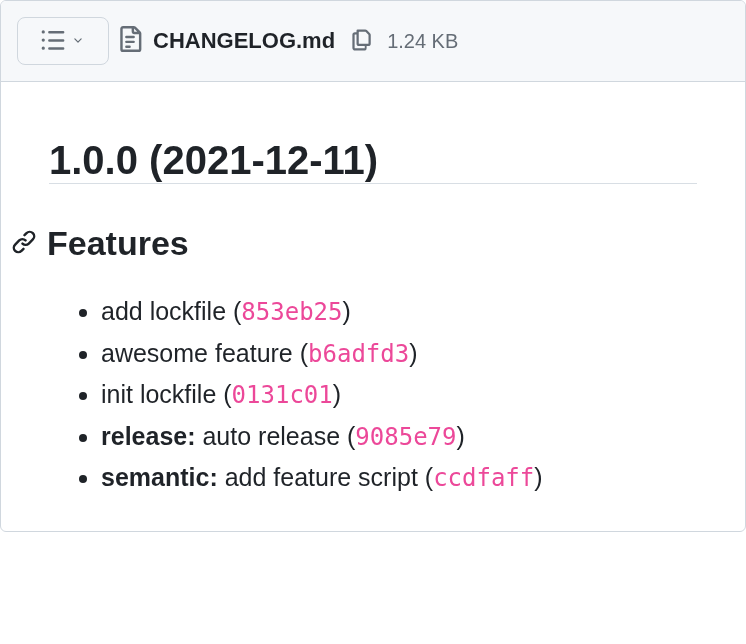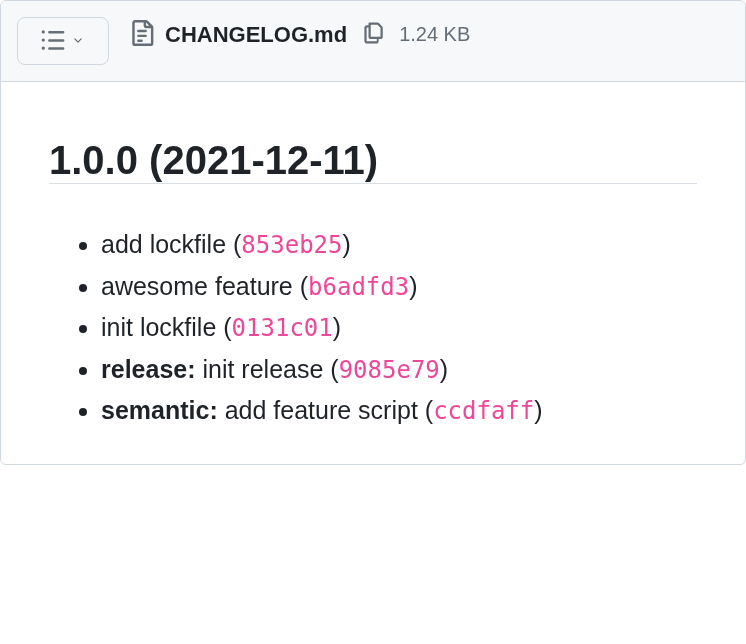--- a/index.html
+++ b/index.html
@@ -12,23 +12,23 @@
       background: #fff;
       color: #1f2328;
     }
     .container {
       border: 1px solid #d0d7de;
       border-radius: 6px;
       overflow: hidden;
     }
     .header {
       display: flex;
-      align-items: flex-start;
+      align-items: center;
       padding: 16px;
-      gap: 20px;
+      gap: 8px;
       background: #f6f8fa;
       border-bottom: 1px solid #d0d7de;
     }
     .toc-button {
       display: flex;
       align-items: center;
       justify-content: center;
       gap: 4px;
       width: 92px;
       height: 48px;
@@ -142,37 +142,45 @@
           </svg>
         </span>
       </button>
       <span class="filesize">1.24 KB</span>
     </div>
   </div>
 
   <div class="content">
     <h1 class="version-heading">1.0.0 (2021-12-11)</h1>
 
+    <h3 class="section-heading">
+      <span class="anchor-icon">
+        <svg width="26" height="26" viewBox="0 0 16 16" fill="currentColor">
+          <path d="M7.775 3.275a.75.75 0 001.06 1.06l1.25-1.25a2 2 0 112.83 2.83l-2.5 2.5a2 2 0 01-2.83 0 .75.75 0 00-1.06 1.06 3.5 3.5 0 004.95 0l2.5-2.5a3.5 3.5 0 00-4.95-4.95l-1.25 1.25zm-4.69 9.64a2 2 0 010-2.83l2.5-2.5a2 2 0 012.83 0 .75.75 0 001.06-1.06 3.5 3.5 0 00-4.95 0l-2.5 2.5a3.5 3.5 0 004.95 4.95l1.25-1.25a.75.75 0 00-1.06-1.06l-1.25 1.25a2 2 0 01-2.83 0z"></path>
+        </svg>
+      </span>
+      <span>Features</span>
+    </h3>
 
     <ul class="feature-list">
       <li>
         <span>add lockfile</span>
         <span class="paren"> (</span><a href="#" class="commit-link">853eb25</a><span class="paren">)</span>
       </li>
       <li>
         <span>awesome feature</span>
         <span class="paren"> (</span><a href="#" class="commit-link">b6adfd3</a><span class="paren">)</span>
       </li>
       <li>
         <span>init lockfile</span>
         <span class="paren"> (</span><a href="#" class="commit-link">0131c01</a><span class="paren">)</span>
       </li>
       <li>
         <span class="prefix">release: </span>
-        <span>init release</span>
+        <span>auto release</span>
         <span class="paren"> (</span><a href="#" class="commit-link">9085e79</a><span class="paren">)</span>
       </li>
       <li>
         <span class="prefix">semantic: </span>
         <span>add feature script</span>
         <span class="paren"> (</span><a href="#" class="commit-link">ccdfaff</a><span class="paren">)</span>
       </li>
     </ul>
   </div>
 </div>

